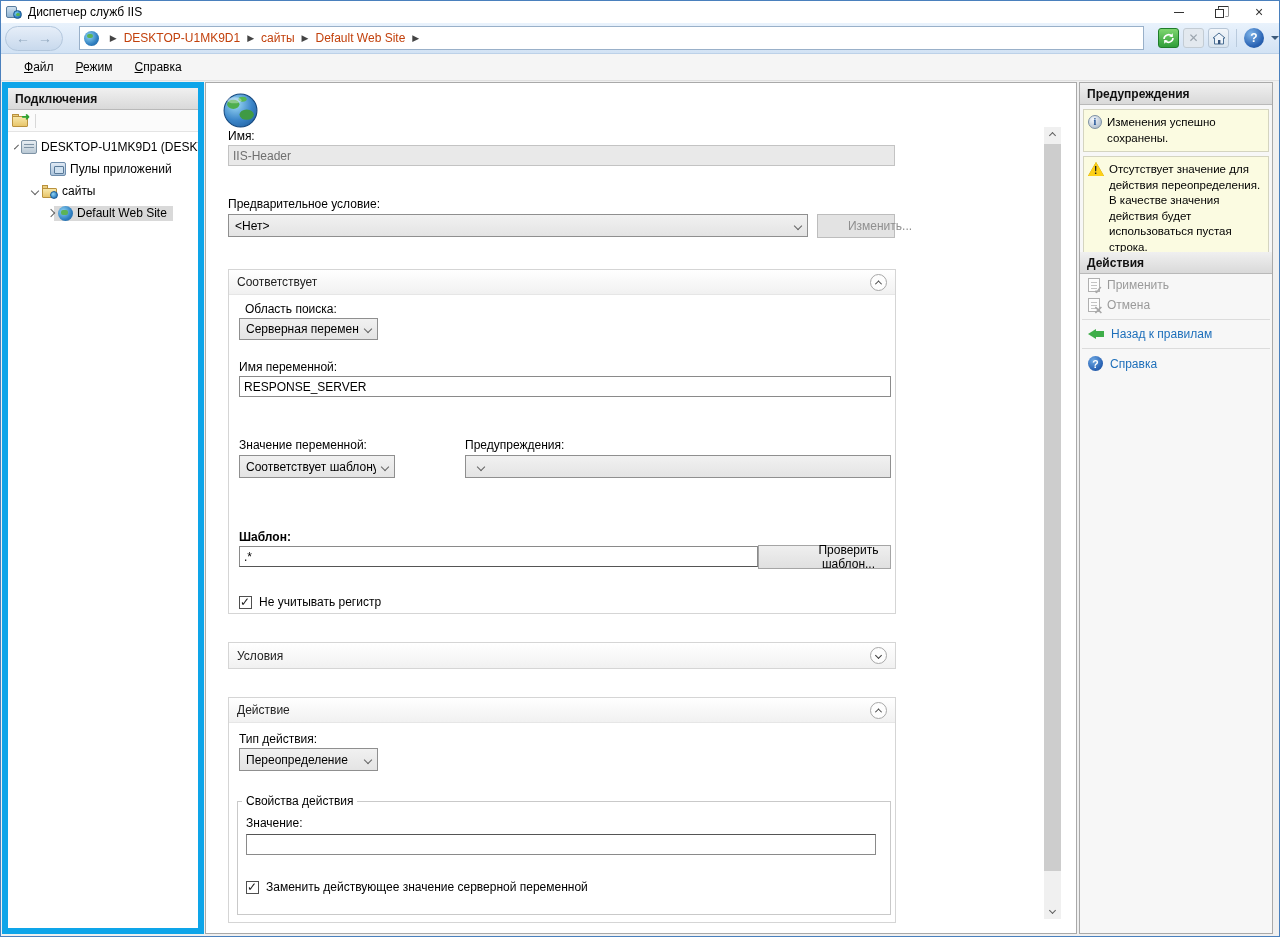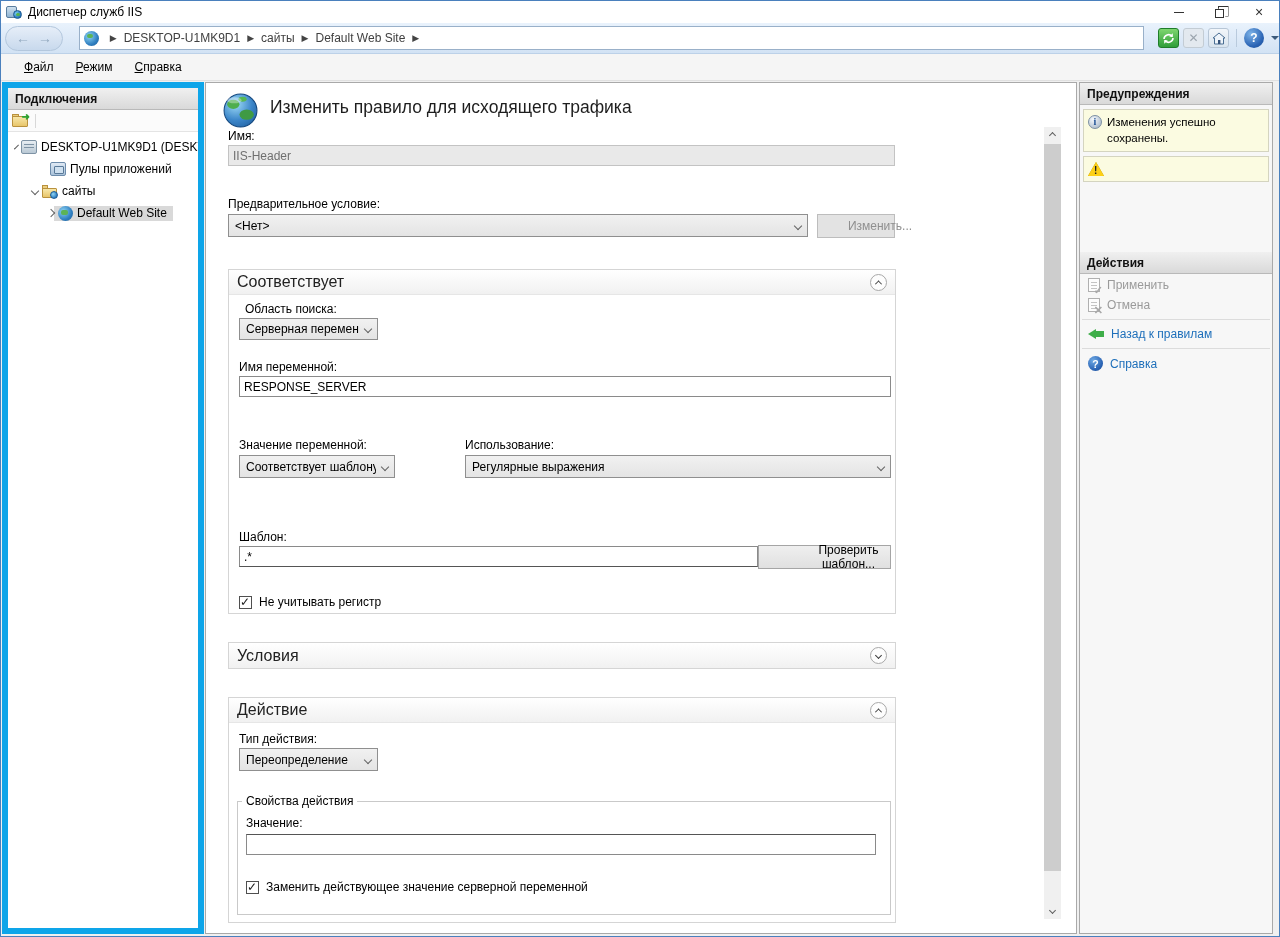--- a/index.html
+++ b/index.html
@@ -24,21 +24,21 @@
   .restore-glyph::before { content:""; position:absolute; left:2px; top:-4px; width:9px; height:9px; border:1px solid #333; border-left-width:1px; background:transparent; clip-path:polygon(0 0,100% 0,100% 100%,70% 100%,70% 30%,0 30%); }
   .close-glyph { font-size:14px; line-height:14px; color:#333; }
   
   .addrbar { position:absolute; top:22px; left:0; right:0; height:31px; background:linear-gradient(#e9f2fc,#d2e2f4); border-bottom:1px solid #bcd1e8; display:flex; align-items:center; }
   .navblob { width:58px; height:25px; margin-left:4px; border-radius:13px; background:linear-gradient(#e6eef8,#c8d9ed); border:1px solid #b3c7dd; display:flex; align-items:center; justify-content:center; gap:8px; }
   .nav-arrow { color:#93a9c0; font-size:14px; line-height:14px; }
   .crumbbox { margin-left:16px; width:1070px; height:24px; background:#fff; border:1px solid #99b0c9; display:flex; align-items:center; padding-left:4px; }
   .crumb-globe { width:15px; height:15px; border-radius:50%; background:radial-gradient(circle at 35% 35%, #8ed4f4, #2f7fc1 60%, #1c5b94); position:relative; margin-right:4px; }
   .crumb-globe::after { content:""; position:absolute; left:3px; top:3px; width:6px; height:4px; background:#5cb356; border-radius:2px; }
   .crumb-sep { color:#444; font-size:9px; padding:0 7px; }
-  .crumb { font-size:12px; color:#404040; }
+  .crumb { font-size:12px; color:#c2410c; }
   .addr-tools { display:flex; align-items:center; gap:4px; margin-left:14px; }
   .tool-btn { width:21px; height:20px; border-radius:3px; display:flex; align-items:center; justify-content:center; }
   .tool-refresh { background:linear-gradient(#7ed66f,#2f9e3a); border:1px solid #1f7d2a; }
   .tool-stop { background:#e3e9ef; border:1px solid #c3ccd4; color:#9aa4ad; font-size:12px; }
   .tool-home { background:linear-gradient(#f2f6fa,#d9e4ee); border:1px solid #b7c6d6; }
   .sep-v { width:1px; height:18px; background:#b9cadd; margin:0 3px; }
   .tool-help { width:20px; height:20px; border-radius:50%; background:radial-gradient(circle at 35% 30%, #7db3e8, #2a63b4 65%, #1c4a8f); color:#fff; font-weight:bold; font-size:12px; display:flex; align-items:center; justify-content:center; }
   .help-caret { width:0; height:0; border-left:4px solid transparent; border-right:4px solid transparent; border-top:4px solid #3b5a7c; margin-left:3px; }
   
   .menubar { position:absolute; top:53px; left:0; right:0; height:27px; background:#f5f5f5; border-bottom:1px solid #e0e0e0; display:flex; align-items:center; padding-left:12px; gap:0; }
@@ -75,21 +75,21 @@
   .page-title { position:absolute; left:64px; top:14px; font-size:17.5px; color:#1e1e1e; }
   .lbl { position:absolute; font-size:12px; color:#000; }
   .txt { position:absolute; height:21px; border:1px solid #8a8a8a; background:#fff; font-family:"Liberation Sans",sans-serif; font-size:12px; padding:0 4px; color:#000; }
   .txt:disabled, .txt.disabled { background:#e9e9e9; border-color:#c3c3c3; color:#6f6f6f; }
   .combo { position:absolute; height:23px; border:1px solid #8f8f8f; background:linear-gradient(#f1f1f1,#e4e4e4); display:flex; align-items:center; padding:0 6px; }
   .combo .ct { flex:1; font-size:12px; white-space:nowrap; overflow:hidden; }
   .combo .chev { margin-left:6px; flex:none; }
   .btn { position:absolute; border:1px solid #a5a5a5; background:linear-gradient(#efefef,#e0e0e0); font-size:12px; display:flex; align-items:center; justify-content:center; font-family:"Liberation Sans",sans-serif;padding-left:48px; }
   .btn.disabled { color:#8f8f8f; border-color:#bdbdbd; background:#e3e3e3; }
   .section { position:absolute; border:1px solid #d5d5d5; background:#fff; }
-  .sec-head { height:25px; background:linear-gradient(#ffffff,#f1f1f1); border-bottom:1px solid #e6e6e6; display:flex; align-items:center; padding:0 8px; font-size:16px; color:#222; }
+  .sec-head { height:25px; background:linear-gradient(#ffffff,#f1f1f1); border-bottom:1px solid #e6e6e6; display:flex; align-items:center; padding:0 8px; font-size:12px; color:#222; }
   .sec-head .spacer { flex:1; }
   .circle-chev { width:17px; height:17px; border-radius:50%; border:1px solid #a8a8a8; background:#fdfdfd; display:flex; align-items:center; justify-content:center; }
   .circle-chev .chev { width:5px; height:5px; border-color:#3c3c3c; }
   .circle-chev .chev.up { transform:rotate(-135deg) translate(-1px,-1px); }
   .cbrow { position:absolute; display:flex; align-items:center; gap:7px; }
   .cb { width:13px; height:13px; border:1px solid #4f4f4f; background:#fff; position:relative; flex:none; }
   .cb.checked::after { content:"✓"; position:absolute; left:0px; top:-2px; font-size:12px; color:#1d1d1d; }
   fieldset.grp { position:absolute; border:1px solid #c9c9c9; }
   fieldset.grp legend { font-size:12px; padding:0 4px; margin-left:4px; }
   
@@ -235,21 +235,20 @@
             <stop offset="0.55" stop-color="#3c86c9"></stop>
             <stop offset="1" stop-color="#1b5a9b"></stop>
         </radialGradient>
       </defs>
       <circle cx="18" cy="18" r="16" fill="url(#g1)" stroke="#16497f" stroke-width="1"></circle>
       <ellipse cx="11" cy="12" rx="6" ry="4.5" fill="#4fae4d"></ellipse>
       <ellipse cx="24" cy="22" rx="7" ry="5" fill="#3f9a44"></ellipse>
       <ellipse cx="20" cy="7" rx="4" ry="2.4" fill="#57b854"></ellipse>
       <ellipse cx="12" cy="8" rx="7" ry="3" fill="#ffffff" opacity="0.35"></ellipse>
     </svg>
-    <div class="page-title">Изменить правило для исходящего трафика</div>
 
     <div class="lbl" style="left:22px; top:46px;">Имя:</div>
     <input class="txt disabled" style="left: 22px; top: 62px; width: 667px;" disabled="" value="IIS-Header">
 
     <div class="lbl" style="left:22px; top:114px;">Предварительное условие:</div>
     <div class="combo" style="left:22px; top:131px; width:580px;">
       <span class="ct">&lt;Нет&gt;</span>
       <span class="chev down"></span>
     </div>
     <button class="btn disabled" style="left:611px; top:131px; width:78px; height:24px;">Изменить...</button>
@@ -268,27 +267,26 @@
         <span class="chev down"></span>
       </div>
       <div class="lbl" style="left:10px; top:90px;">Имя переменной:</div>
       <input class="txt" style="left: 10px; top: 106px; width: 652px;" value="RESPONSE_SERVER">
 
       <div class="lbl" style="left:10px; top:168px;">Значение переменной:</div>
       <div class="combo" style="left:10px; top:185px; width:156px;">
         <span class="ct">Соответствует шаблону</span>
         <span class="chev down"></span>
       </div>
-      <div class="lbl" style="left:236px; top:168px;">Использование:</div>
+      <div class="lbl" style="left:236px; top:168px;">Предупреждения:</div>
       <div class="combo" style="left:236px; top:185px; width:426px;">
-        <span class="ct">Регулярные выражения</span>
-        <span class="chev down"></span>
-      </div>
-
-      <div class="lbl" style="left:10px; top:260px;">Шаблон:</div>
+        <span class="chev down"></span>
+      </div>
+
+      <div class="lbl" style="left:10px; top:260px;font-weight:bold;">Шаблон:</div>
       <input class="txt" style="left: 10px; top: 276px; width: 519px; border-bottom-color: rgb(85, 85, 85);" value=".*">
       <button class="btn" style="left:529px; top:275px; width:133px; height:24px;">Проверить шаблон...</button>
 
       <div class="cbrow" style="left:10px; top:325px;align-items:flex-end;">
         <span class="cb checked"></span>
         <span>Не учитывать регистр</span>
       </div>
     </div>
 
     <div class="section" style="left:22px; top:614px; width:668px; height:226px;">
@@ -337,20 +335,21 @@
   </div>
 
   <div class="right-panel">
     <div class="panel-header">Предупреждения</div>
     <div class="alert-box">
       <span class="info-icon">i</span>
       <span>Изменения успешно сохранены.</span>
     </div>
     <div class="alert-box">
       <span class="warn-icon"></span>
+      <span>Отсутствует значение для действия переопределения. В качестве значения действия будет использоваться пустая строка.</span>
     </div>
 
     <div class="panel-header actions-head">Действия</div>
     <div class="action-list">
       <div class="action-row disabled">
         <span class="doc-icon">
             <span class="ov">✓</span>
           </span>
         <span>Применить</span>
       </div>

